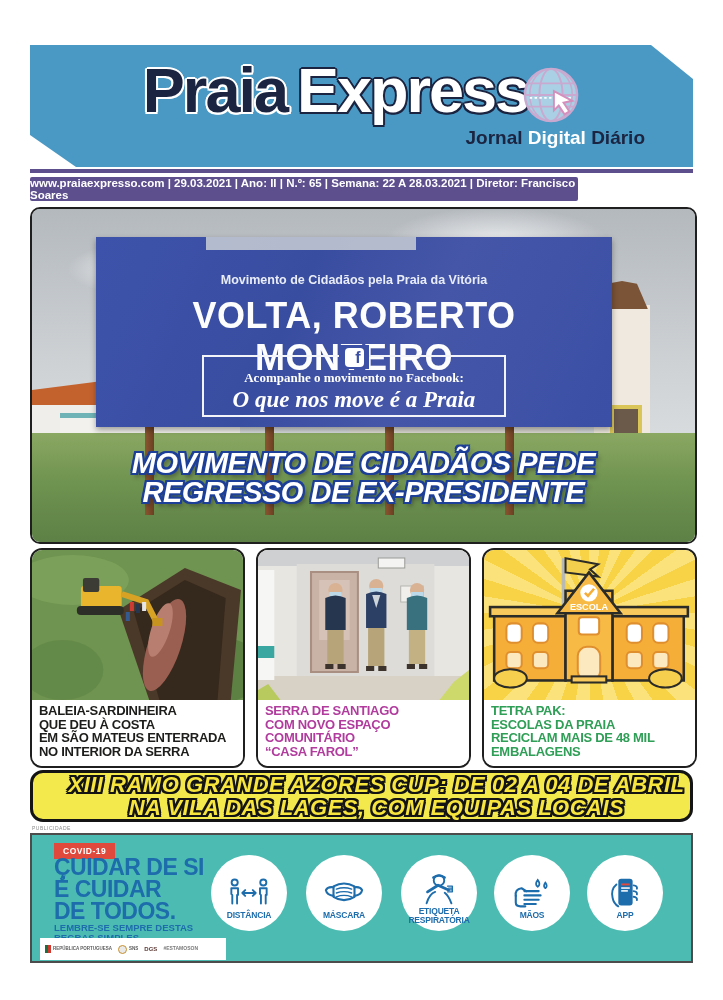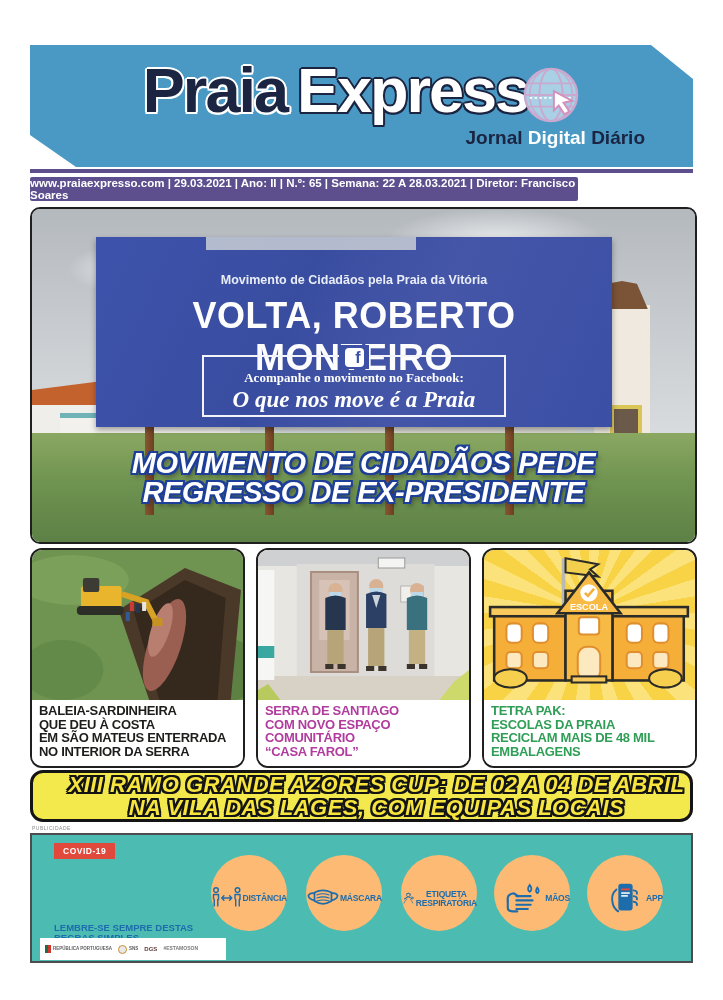--- a/index.html
+++ b/index.html
@@ -91,22 +91,22 @@
 
   
   .covid{left:30px;top:833px;width:663px;height:130px;background:#4cbcb2;border:2px solid #4c4c4c;
      box-sizing:border-box;}
   .covid-badge{position:absolute;left:22px;top:8px;background:#e2493d;color:#fff;font-size:8.5px;
      font-weight:800;padding:3px 9px;letter-spacing:.5px;}
   .covid-title{position:absolute;left:22px;top:22px;color:#1d6cac;font-size:23px;font-weight:900;
      line-height:.95;letter-spacing:-.5px;}
   .covid-sub{position:absolute;left:22px;top:88px;color:#1d6cac;font-size:9.5px;font-weight:800;
      line-height:1.1;}
-  .rule-circle{position:absolute;top:20px;width:76px;height:76px;background:#fdba74;border-radius:50%;
-     display:flex;align-items:center;justify-content:flex-end;padding-top:10px;
+  .rule-circle{position:absolute;top:20px;width:76px;height:76px;background:#ffffff;border-radius:50%;
+     display:flex;flex-direction:column;align-items:center;justify-content:center;padding-top:10px;
      box-sizing:border-box;}
   .rule-circle svg{width:42px;height:34px;}
   .rule-label{color:#1d6cac;font-size:8.5px;font-weight:800;text-align:center;line-height:1.05;
      margin-top:1px;letter-spacing:-.2px;}
   .partners{position:absolute;left:8px;top:103px;width:186px;height:22px;background:#fff;
      display:flex;align-items:center;gap:6px;padding:0 5px;box-sizing:border-box;}
   .p-item{font-size:4.5px;color:#5a5a5a;font-weight:700;line-height:1.1;display:flex;
      align-items:center;gap:2px;}
   .flag-chip{width:6px;height:8px;background:linear-gradient(90deg,#1c6e43 50%,#d0382e 50%);}
   .sns-chip{width:7px;height:7px;border-radius:50%;background:#e9e9e9;border:1.5px solid #c98e2c;}
@@ -292,20 +292,25 @@
   </div>
 
   <div class="abs event-banner">
     <div class="event-line">XIII RAMO GRANDE AZORES CUP: DE 02 A 04 DE ABRIL</div>
     <div class="event-line">NA VILA DAS LAGES, COM EQUIPAS LOCAIS</div>
   </div>
   <div class="abs pub-label">PUBLICIDADE</div>
 
   <div class="abs covid">
     <div class="covid-badge">COVID-19</div>
+    <div class="covid-title">
+      <div>ÇUIDAR DE SI</div>
+      <div>É CUIDAR</div>
+      <div>DE TODOS.</div>
+    </div>
     <div class="covid-sub">
       <div>LEMBRE-SE SEMPRE DESTAS</div>
       <div>REGRAS SIMPLES.</div>
     </div>
 
     <div class="rule-circle" style="left:179px">
       <svg viewBox="0 0 44 34" fill="none" stroke="#1d6cac" stroke-width="2" stroke-linecap="round" stroke-linejoin="round">
         <circle cx="7" cy="6" r="3.2"></circle>
         <path d="M3.5,12 h7 v7 M4.5,19 v9 M9.5,19 v9 M3.5,12 v6 M10.5,12 v6"></path>
         <circle cx="37" cy="6" r="3.2"></circle>

